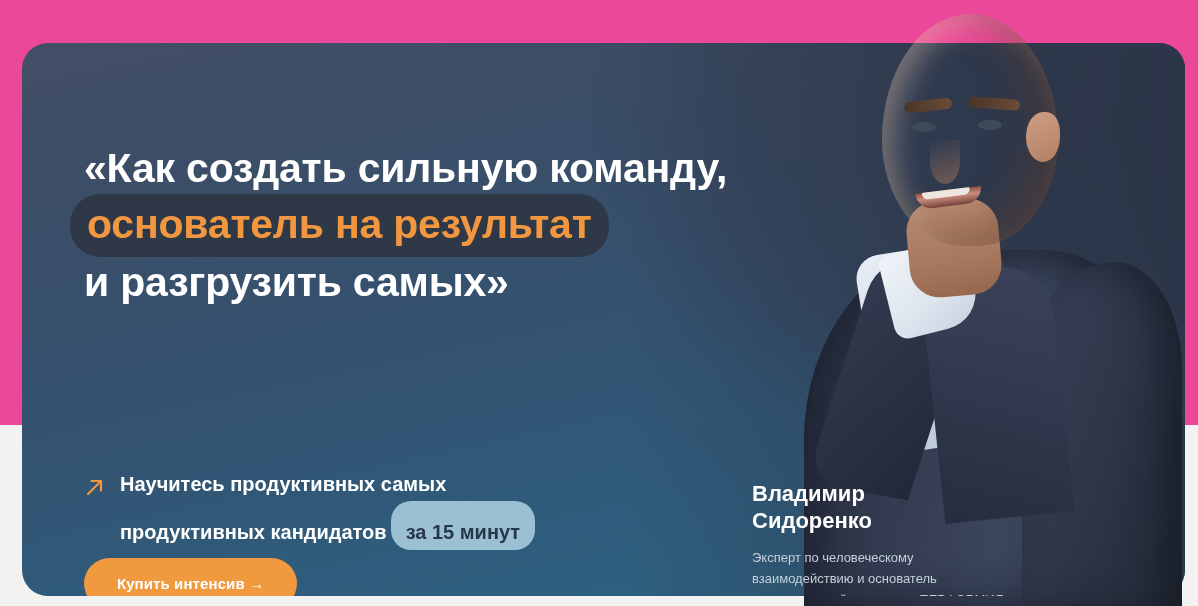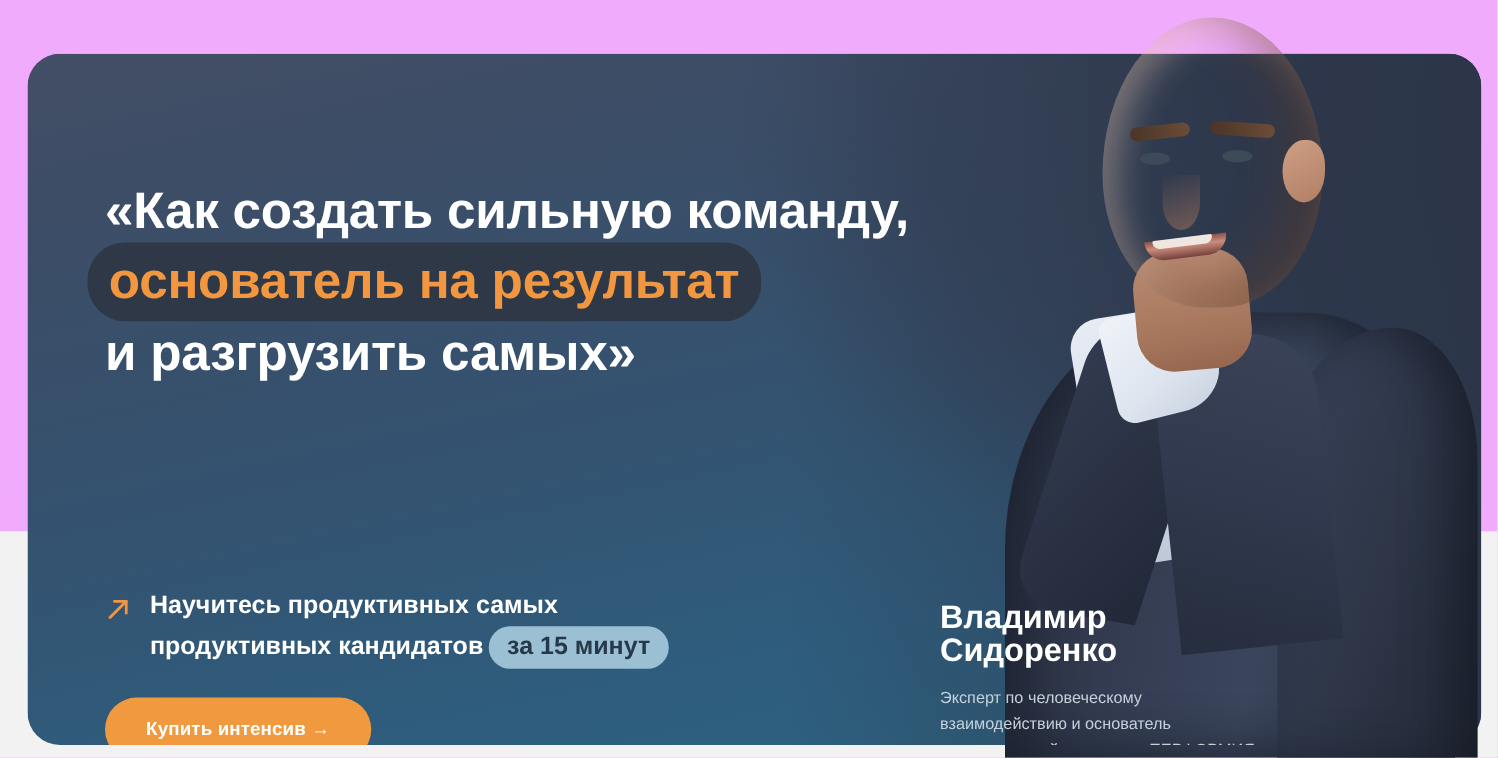--- a/index.html
+++ b/index.html
@@ -10,21 +10,21 @@
     height: 606px;
     overflow: hidden;
     background: #f2f2f2;
     font-family: "Liberation Sans", sans-serif;
   }
 
   #stage {
     position: relative;
     width: 1198px;
     height: 425px;
-    background: #f0abfc;
+    background: #ec4899;
   }
 
   
   .hero-card {
     position: absolute;
     left: 22px;
     top: 43px;
     width: 1163px;
     height: 553px;
     border-radius: 26px;
@@ -243,21 +243,21 @@
   .bullet-icon svg { display: block; width: 22px; height: 22px; }
   .bullet-text {
     font-size: 20px;
     font-weight: 600;
     line-height: 33px;
     color: #ffffff;
     max-width: 470px;
   }
   .time-badge {
     display: inline-block;
-    padding: 3px 15px 5px 15px;
+    padding: 18px 15px 5px 15px;
     margin-left: 4px;
     background: #9cc0d3;
     color: #27384a;
     border-radius: 20px;
     font-size: 20px;
     font-weight: 600;
     line-height: 26px;
     vertical-align: baseline;
   }
 
@@ -285,21 +285,21 @@
 
   
   .speaker {
     position: absolute;
     left: 730px;
     top: 437px;
     z-index: 6;
     width: 330px;
   }
   .speaker-name {
-    font-size: 26px;
+    font-size: 22px;
     font-weight: 700;
     line-height: 27px;
     color: #ffffff;
     white-space: pre-line;
   }
   .speaker-role {
     margin-top: 13px;
     font-size: 13px;
     font-weight: 400;
     line-height: 21px;

